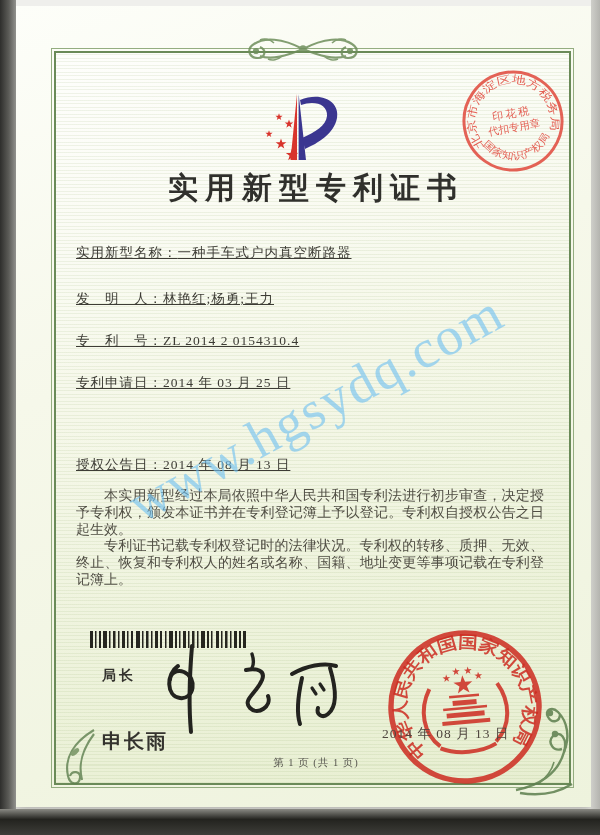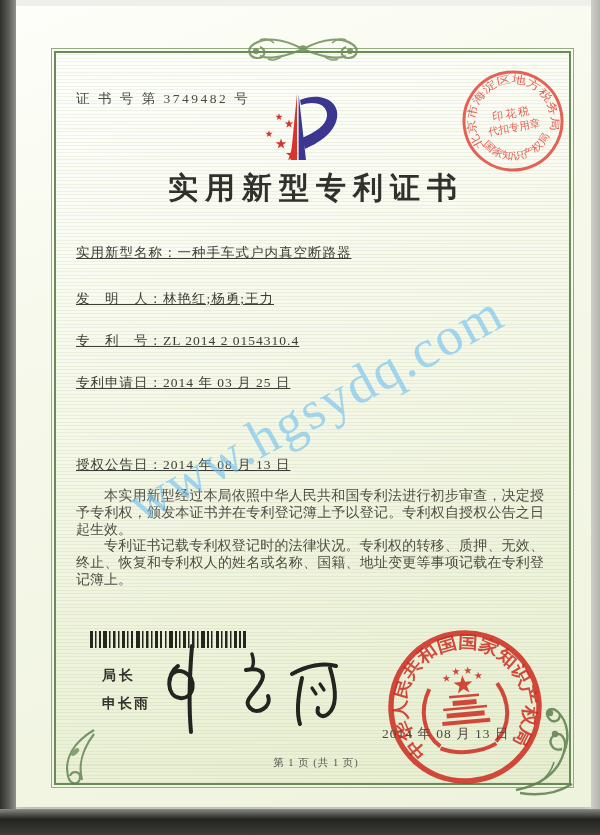--- a/index.html
+++ b/index.html
@@ -32,21 +32,21 @@
   .cert-number{left:60px;top:86px;font-size:13.5px;letter-spacing:2.5px;color:#4a4a45;}
   .title{left:0;top:164px;width:600px;text-align:center;
     font-size:30px;font-weight:700;letter-spacing:7px;color:#30302c;}
   .field{left:60px;height:20px;font-size:13.5px;color:#3d3c35;letter-spacing:1px;white-space:nowrap;text-decoration:underline;}
   .f0{top:240px;} .f1{top:286px;} .f2{top:328px;} .f3{top:370px;text-align:right;} .f4{top:411px;} .f5{top:452px;}
   .body-text{left:60px;top:484px;width:468px;color:#504e44;
     font-size:14px;line-height:16.8px;text-align:justify;}
   .body-text p{margin:0;text-indent:2em;}
   .barcode{left:74px;top:627px;width:156px;height:17px;}
   .director-title{left:86px;top:663px;font-size:14px;font-weight:600;color:#34332e;letter-spacing:3px;}
-  .director-name{left:86px;top:691px;font-size:14px;font-weight:600;color:#34332e;letter-spacing:2px;}
+  .director-name{left:86px;top:724px;font-size:20px;font-weight:600;color:#34332e;letter-spacing:2px;}
   .seal-date{left:366px;top:721px;width:150px;font-size:13.5px;color:#4f463f;
     letter-spacing:1px;white-space:nowrap;z-index:8;}
   .footer{left:0;top:752px;width:600px;text-align:center;font-size:10.5px;color:#56554e;letter-spacing:1px;}
   .watermark{left:300px;top:404px;transform:translate(-50%,-50%) rotate(-28.5deg);
     font-size:54px;letter-spacing:2px;color:rgba(112,192,240,.62);
     white-space:nowrap;z-index:9;pointer-events:none;font-family:"Liberation Serif",serif;}
   .logo-svg{left:244px;top:84px;}
   .tax-stamp{left:442px;top:62px;transform:rotate(-10deg);z-index:7;}
   .big-seal{left:366px;top:620px;transform:rotate(-5deg);z-index:7;}
   .garland{left:196px;top:30px;}
@@ -90,21 +90,20 @@
   </svg>
 
   <svg class="abs sprig-bl" width="58" height="64" viewBox="0 0 58 64">
     <g stroke="#5d7f4e" stroke-width="2.2" fill="none" opacity="0.8">
       <path d="M 50 6 C 30 18, 20 34, 24 52 C 26 61, 35 62, 36 54 C 37 47, 28 46, 26 52"></path>
       <path d="M 50 10 C 38 26, 34 40, 38 56"></path>
       <ellipse cx="31" cy="28" rx="5" ry="2.5" transform="rotate(-40 31 28)" fill="#6e8e5b" stroke="none"></ellipse>
     </g>
   </svg>
 
-  <div class="abs cert-number">证 书 号 第 3749482 号</div>
 
   <svg class="abs logo-svg" width="86" height="76" viewBox="0 0 86 76">
     <defs>
       <polygon id="star" points="0,-9 2.1,-2.9 8.6,-2.8 3.4,1.1 5.3,7.3 0,3.6 -5.3,7.3 -3.4,1.1 -8.6,-2.8 -2.1,-2.9"></polygon>
     </defs>
     <g fill="#d8342c">
       <use href="#star" transform="translate(19,29) scale(0.42)"></use>
       <use href="#star" transform="translate(29,36) scale(0.5)"></use>
       <use href="#star" transform="translate(9,46) scale(0.42)"></use>
       <use href="#star" transform="translate(21,56) scale(0.62)"></use>

